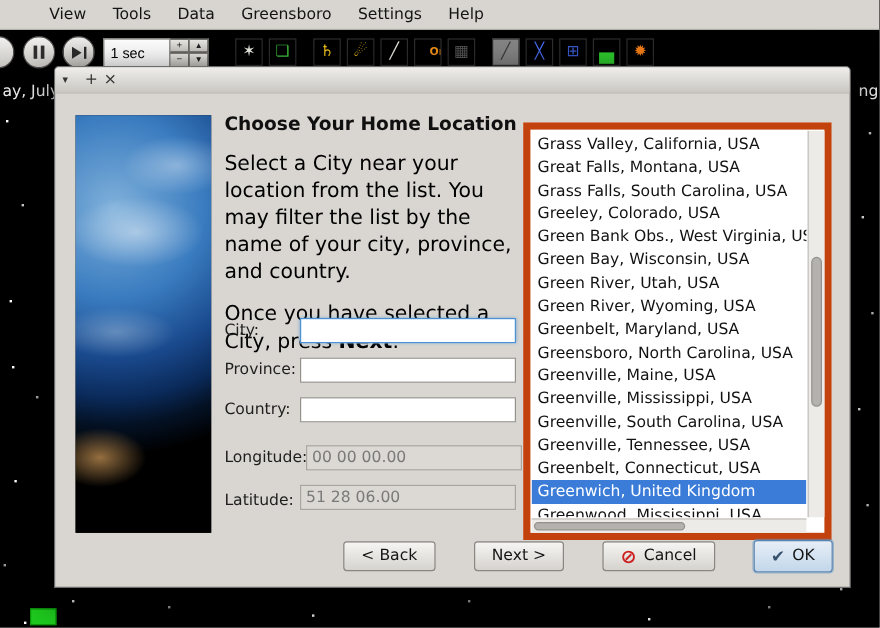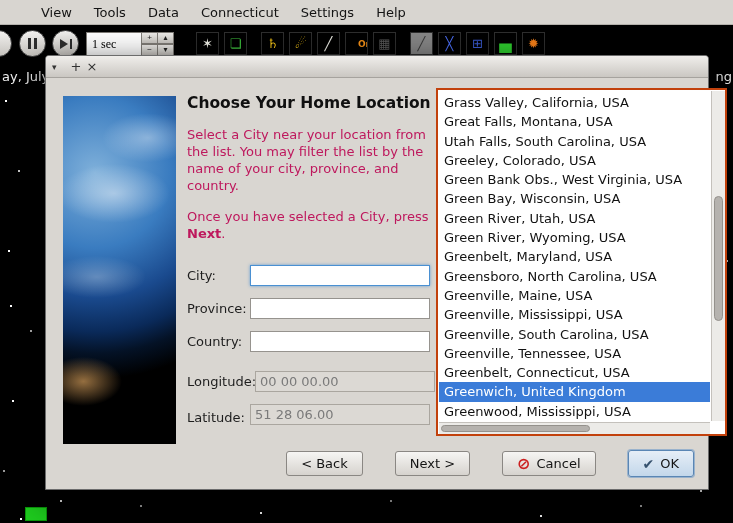--- a/index.html
+++ b/index.html
@@ -26,21 +26,21 @@
     background:linear-gradient(#f2f1ef,#c6c3be); border:1px solid #4f4f4f;
     display:flex; align-items:center; justify-content:center; }
   .c0 { left:-15px; } .c1 { left:19px; } .c2 { left:52px; }
   .pause-glyph { display:flex; gap:3px; }
   .pause-glyph i { display:block; width:3px; height:11px; background:#2d2d2d; }
   .play-glyph { display:flex; align-items:center; gap:2px; }
   .play-glyph .tri { width:0; height:0; border-top:5px solid transparent; border-bottom:5px solid transparent; border-left:8px solid #2d2d2d; }
   .play-glyph .bar { width:2px; height:10px; background:#2d2d2d; }
   .spinbox { position:absolute; left:86px; top:6px; display:flex; height:24px; }
   .spin-input { width:56px; height:24px; border:1px solid #7f7c77; background:#fff; font-size:12px;
-    padding-left:5px; font-family:Liberation Serif, serif; }
+    padding-left:5px; font-family:Liberation Sans, sans-serif; }
   .spin-col { display:flex; flex-direction:column; width:16px; }
   .spin-btn { flex:1; background:linear-gradient(#eceae7,#c9c6c1); border:1px solid #7f7c77;
     border-left:none; font-size:8px; line-height:8px; color:#222; display:flex; align-items:center; justify-content:center; padding:0; }
   .tb-icons { position:absolute; left:196px; top:6px; display:flex; gap:5px; }
   .tb-icon { width:23px; height:23px; background:#000; border:1px solid #2e2e2e; color:#fff;
     font-size:13px; display:flex; align-items:center; justify-content:center; overflow:hidden; }
   .ti-gap { margin-left:9px; }
   .ti-green { color:#3ec43e; } .ti-yellow { color:#f5c518; } .ti-white { color:#f0f0e8; }
   .ti-ori { color:#f59118; font-size:9px; font-weight:bold;padding-left:18px; }
   .ti-dim { color:#5a5a5a; }
@@ -74,34 +74,34 @@
       radial-gradient(ellipse 55px 35px at 18% 82%, rgba(175,130,75,0.85), transparent 70%),
       radial-gradient(ellipse 80px 42px at 45% 28%, rgba(255,255,255,0.45), transparent 70%),
       radial-gradient(ellipse 65px 35px at 75% 12%, rgba(255,255,255,0.38), transparent 70%),
       radial-gradient(ellipse 70px 30px at 30% 52%, rgba(255,255,255,0.28), transparent 70%),
       radial-gradient(circle 215px at 28% 22%, #7fb0da 0%, #3a7cc0 35%, #1a4a8e 58%, #0a2a5a 74%, #041226 84%, #000 96%),
       #000; }
 
   
   .mid { position:absolute; left:141px; top:38px; width:243px; }
   .heading { font-size:15.5px; font-weight:bold; color:#101010; margin-bottom:14px; white-space:nowrap; }
-  .para { font-size:13px; color:#be185d; line-height:1.32; margin-bottom:13px; }
+  .para { font-size:17px; color:#000000; line-height:1.32; margin-bottom:13px; }
 
   .form { position:absolute; left:141px; top:209px; width:243px; height:165px; }
   .frow { position:absolute; left:0; display:flex; align-items:center; width:100%; }
   .frow label { width:68px; font-size:13px; color:#1e1e1e; }
   .frow input { flex:1; height:21px; border:1px solid #96938e; background:#fff;
     font-size:13px; padding:0 4px; font-family:"DejaVu Sans",sans-serif; }
   .r0 { top:0; } .r1 { top:33px; } .r2 { top:66px; } .r3 { top:106px; } .r4 { top:139px;align-items:flex-end; }
   .focused { border:1px solid #4a90d2 !important; box-shadow:0 0 3px rgba(74,144,210,0.8); }
   .readonly { background:#dcd9d4 !important; color:#7a7a7a; border:1px solid #aaa69f !important; }
 
   
-  .city-list-box { position:absolute; left:390px; top:32px; width:291px; height:348px;
-    background:#fff; border:2px solid #c2410c; }
+  .city-list-box { position:absolute; left:390px; top:46px; width:257px; height:348px;
+    background:#fff; border:6px solid #c2410c; }
   .city-items { position:absolute; top:1px; left:1px; right:15px; bottom:13px; overflow:hidden; padding-top:2px; }
   .city-item { height:19.3px; line-height:19.3px; font-size:13px; padding-left:5px;
     color:#121212; white-space:nowrap; cursor:default; }
   .city-item.selected { background:#3b7cd8; color:#fff; }
   .vscroll { position:absolute; top:1px; right:0; bottom:13px; width:14px; background:#ecebe8; border-left:1px solid #c4c1bc; }
   .vthumb { position:absolute; left:2px; right:2px; top:105px; height:125px;
     background:#b5b2ae; border:1px solid #94918c; border-radius:6px; }
   .hscroll { position:absolute; left:1px; right:15px; bottom:0; height:12px; background:#ecebe8; border-top:1px solid #c4c1bc; }
   .hthumb { position:absolute; top:2px; left:2px; width:55%; height:7px;
     background:#b5b2ae; border:1px solid #94918c; border-radius:4px; }
@@ -121,21 +121,21 @@
 </head>
 <body>
 
 <div class="screen">
   <div class="stars"></div>
 
   <div class="menubar">
     <span class="menu-item">View</span>
     <span class="menu-item">Tools</span>
     <span class="menu-item">Data</span>
-    <span class="menu-item">Connecticut</span>
+    <span class="menu-item">Greensboro</span>
     <span class="menu-item">Settings</span>
     <span class="menu-item">Help</span>
   </div>
 
   <div class="toolbar">
     <div class="tb-circle c0"></div>
     <div class="tb-circle c1">
       <span class="pause-glyph">
           <i></i>
           <i></i>
@@ -214,21 +214,21 @@
       <div class="frow r4">
         <label>Latitude:</label>
         <input class="readonly" readonly="" value="51 28 06.00" style="">
       </div>
     </div>
 
     <div class="city-list-box">
       <div class="city-items">
         <div class="city-item">Grass Valley, California, USA</div>
         <div class="city-item">Great Falls, Montana, USA</div>
-        <div class="city-item">Utah Falls, South Carolina, USA</div>
+        <div class="city-item">Grass Falls, South Carolina, USA</div>
         <div class="city-item">Greeley, Colorado, USA</div>
         <div class="city-item">Green Bank Obs., West Virginia, USA</div>
         <div class="city-item">Green Bay, Wisconsin, USA</div>
         <div class="city-item">Green River, Utah, USA</div>
         <div class="city-item">Green River, Wyoming, USA</div>
         <div class="city-item">Greenbelt, Maryland, USA</div>
         <div class="city-item">Greensboro, North Carolina, USA</div>
         <div class="city-item">Greenville, Maine, USA</div>
         <div class="city-item">Greenville, Mississippi, USA</div>
         <div class="city-item">Greenville, South Carolina, USA</div>

